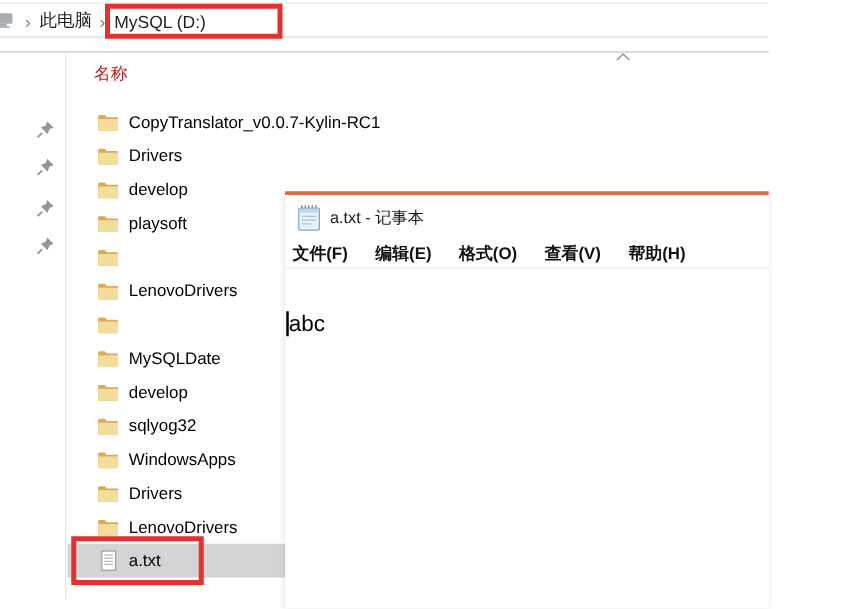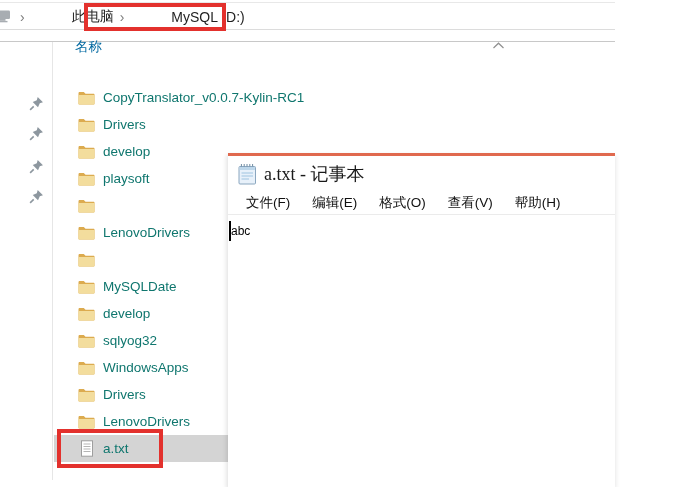--- a/index.html
+++ b/index.html
@@ -12,54 +12,54 @@
   #hline-mid{top:29px;width:615px;background:#dcdcdc;}
   #hline-low{top:41px;width:615px;background:#c8c8c8;}
   .vline{position:absolute;left:52px;top:42px;width:1px;height:438px;background:#e6e6e6;}
 
   
   .breadcrumb{position:absolute;left:0;top:5px;height:23px;display:flex;align-items:center;
     font-size:14px;color:#1f1f1f;white-space:nowrap;}
   .pc-icon{width:14px;height:14px;overflow:visible;flex:0 0 auto;}
   .pc-icon svg{margin-left:-6px;}
   .crumb-sep{color:#7d7d7d;font-size:14px;margin:0 7px 0 6px;}
-  .crumb{cursor:default;margin-left:40px;}
+  .crumb{cursor:default;}
 
   
   .sort-caret{position:absolute;left:492px;top:42px;line-height:0;}
-  .col-header{position:absolute;left:75px;top:38px;font-size:13.5px;color:#0369a1;}
+  .col-header{position:absolute;left:75px;top:50px;font-size:13.5px;color:#b91c1c;}
 
   
   .pin{position:absolute;left:29px;width:15px;height:15px;line-height:0;}
 
   
   .file-list{position:absolute;left:54px;top:84px;width:560px;margin:0;padding:0;list-style:none;}
   .file-row{height:27px;display:flex;align-items:center;padding-left:24px;
-    font-size:13.5px;color:#0f766e;white-space:nowrap;}
+    font-size:13.5px;color:#000000;white-space:nowrap;}
   .file-row.selected{background:#d4d4d4;}
   .ficon{width:17px;height:17px;display:flex;align-items:center;justify-content:center;
     margin-right:8px;flex:0 0 auto;line-height:0;}
 
   
   .annot{position:absolute;border:4px solid #e3312d;box-sizing:border-box;z-index:3;}
   #annot-breadcrumb{left:84px;top:3px;width:142px;height:28px;}
   #annot-file{left:57px;top:429px;width:106px;height:39px;}
 
   
   .notepad{position:absolute;left:228px;top:153px;width:387px;height:334px;background:#fff;
     border-top:3px solid #e0694e;box-shadow:-2px 2px 4px rgba(0,0,0,.10),2px 2px 4px rgba(0,0,0,.06);
     z-index:5;box-sizing:border-box;}
   .np-titlebar{height:36px;display:flex;align-items:center;padding-left:10px;}
   .np-icon{width:19px;height:22px;line-height:0;flex:0 0 auto;}
-  .np-title{margin-left:7px;font-size:18px;color:#1a1a1a;font-family:Liberation Serif, serif;}
-  .np-menubar{height:22px;display:flex;align-items:center;padding-left:16px;margin:0;
-    border-bottom:1px solid #ebebeb;font-size:13.5px;color:#111;list-style:none;}
+  .np-title{margin-left:7px;font-size:13px;color:#1a1a1a;}
+  .np-menubar{height:22px;display:flex;align-items:center;padding-left:4px;margin:0;
+    border-bottom:1px solid #ebebeb;font-size:13.5px;color:#111;list-style:none;font-weight:bold;}
   .np-menu-item{margin-right:18px;padding:0 2px;cursor:default;}
-  .np-content{padding:5px 0 0 1px;font-size:12px;color:#000;display:flex;align-items:center;
-    line-height:22px;}
+  .np-content{padding:5px 0 0 1px;font-size:18px;color:#000;display:flex;align-items:center;
+    line-height:22px;margin-top:28px;}
   .text-caret{width:2px;height:20px;background:#000;display:inline-block;flex:0 0 auto;}
 </style>
 </head>
 <body>
 
 <div class="stage">
 
   <div class="hline" id="hline-top"></div>
   <div class="hline" id="hline-mid"></div>
   <div class="hline" id="hline-low"></div>

